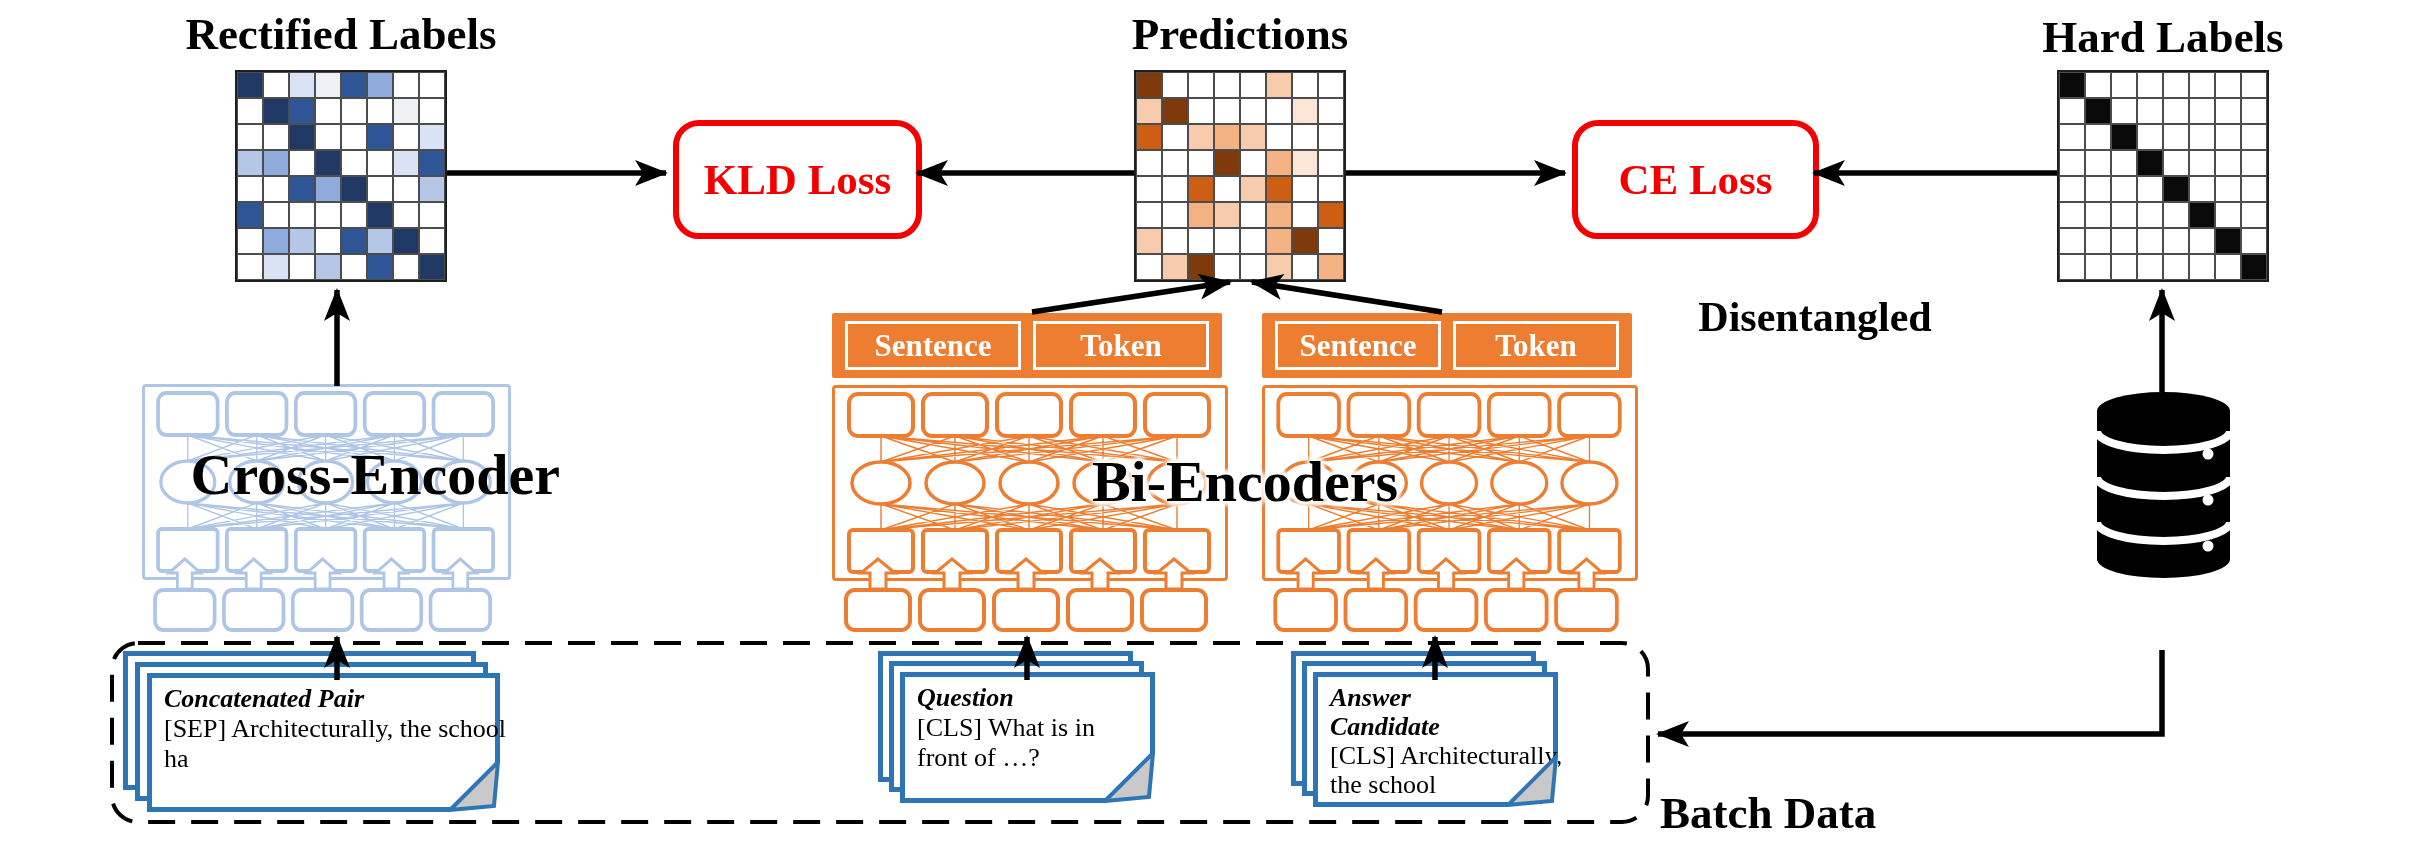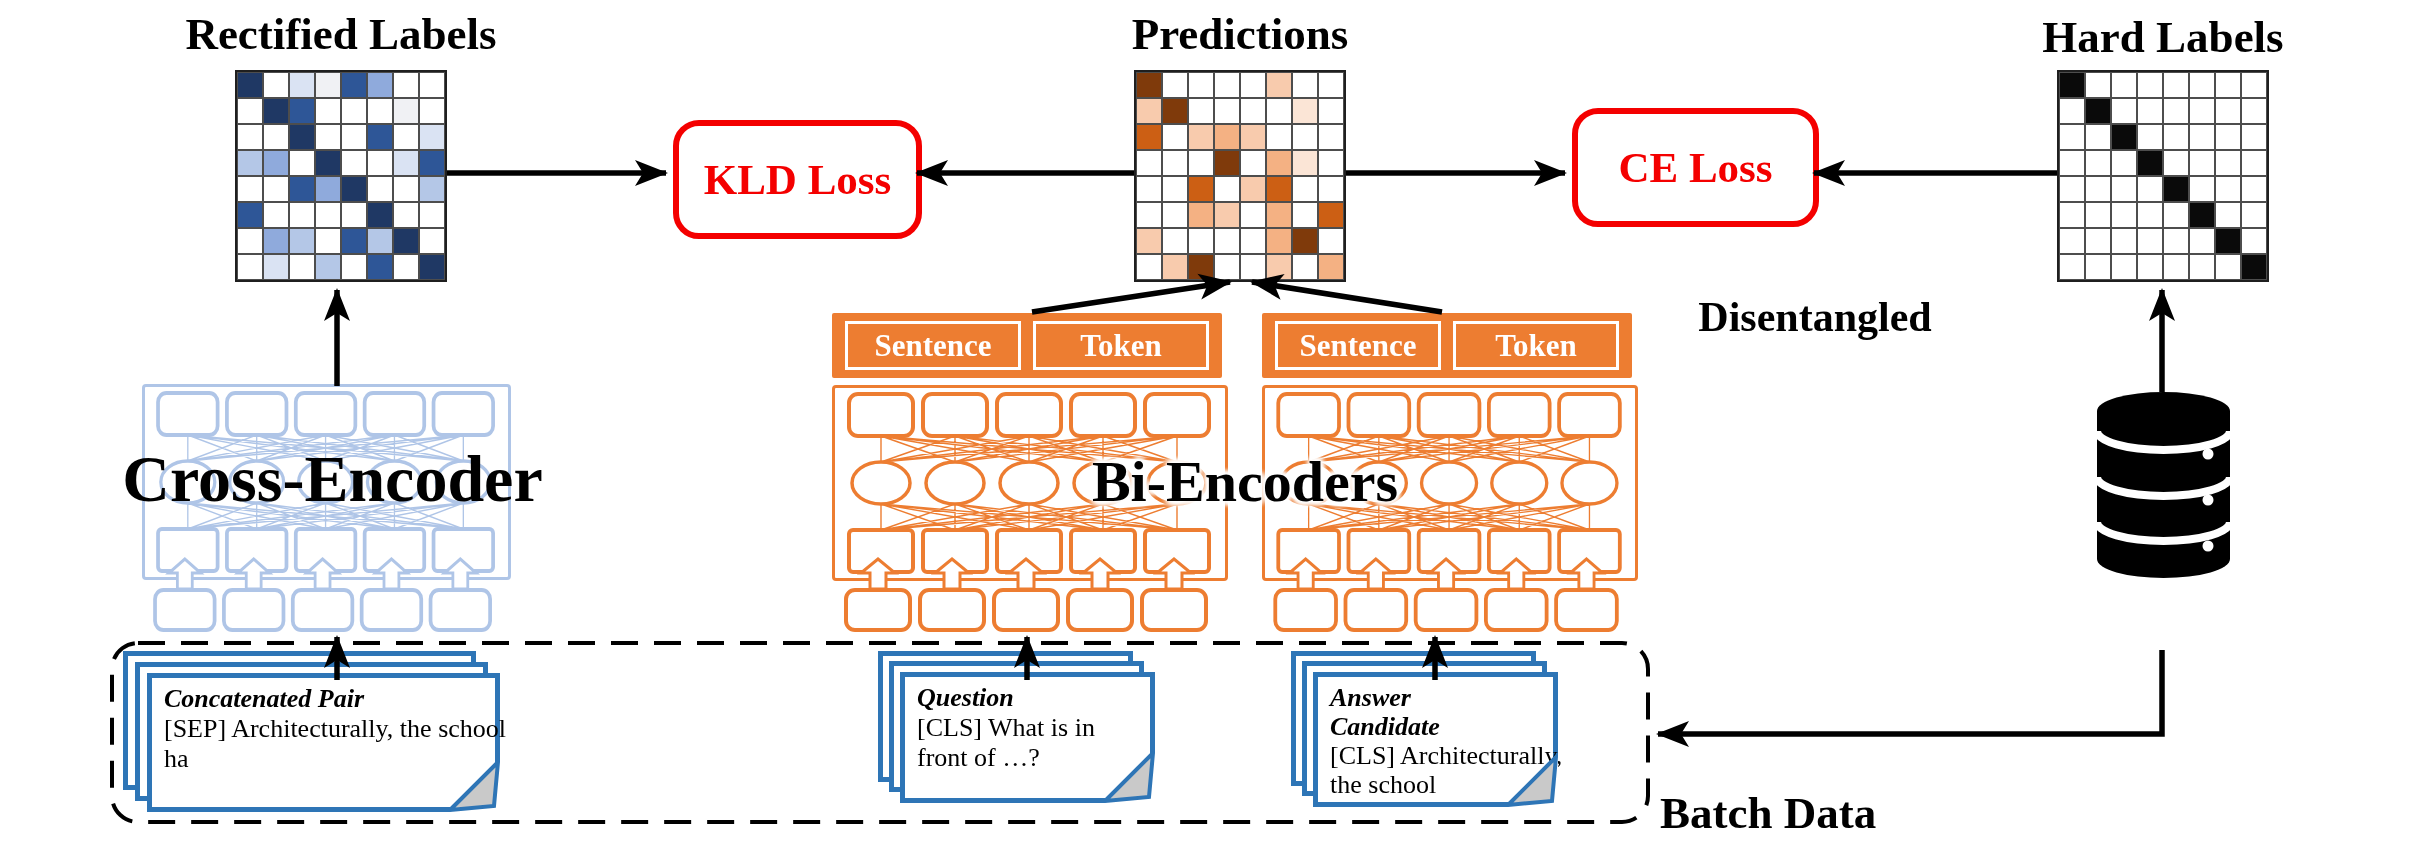--- a/index.html
+++ b/index.html
@@ -289,40 +289,40 @@
       <div class="mcell" style="background: rgb(255, 255, 255);"></div>
       <div class="mcell" style="background: rgb(255, 255, 255);"></div>
       <div class="mcell" style="background: rgb(255, 255, 255);"></div>
       <div class="mcell" style="background: rgb(255, 255, 255);"></div>
       <div class="mcell" style="background: rgb(10, 10, 10);"></div>
     </div>
 
   <div class="loss" style="left:673px;top:120px;width:237px;height:107px;">
     <span>KLD Loss</span>
   </div>
-  <div class="loss" style="left:1572px;top:108px;width:235px;height:107px;">
+  <div class="loss" style="left:1572px;top:120px;width:235px;height:107px;">
     <span>CE Loss</span>
   </div>
 
   <div class="enc-body" style="left:142px;top:384px;width:363px;height:190px;border-color:#AFC5E7;color:#AFC5E7;">
     <svg>
         <use href="#enc-core"></use>
       </svg>
   </div>
   <div class="enc-strip" style="left:142px;top:557px;width:363px;height:34px;color:#AFC5E7;z-index:2;">
     <svg>
         <use href="#enc-conn"></use>
       </svg>
   </div>
   <div class="enc-inputs" style="left:142px;top:588px;width:363px;height:44px;color:#AFC5E7;">
     <svg>
         <use href="#enc-inputs"></use>
       </svg>
   </div>
-  <div class="big-label" style="left:105px;top:441px;width:455px;font-size:66px;">Cross-Encoder</div>
+  <div class="big-label" style="left:105px;top:441px;width:455px;font-size:58px;text-align:right;">Cross-Encoder</div>
 
   <div class="bi-header" style="left:832px;top:313px;width:390px;height:65px;">
     <div class="hbox">Sentence</div>
     <div class="hbox">Token</div>
   </div>
   <div class="enc-body" style="left:832px;top:385px;width:390px;height:190px;border-color:#ED7D31;color:#ED7D31;">
     <svg>
         <use href="#enc-core"></use>
       </svg>
   </div>

